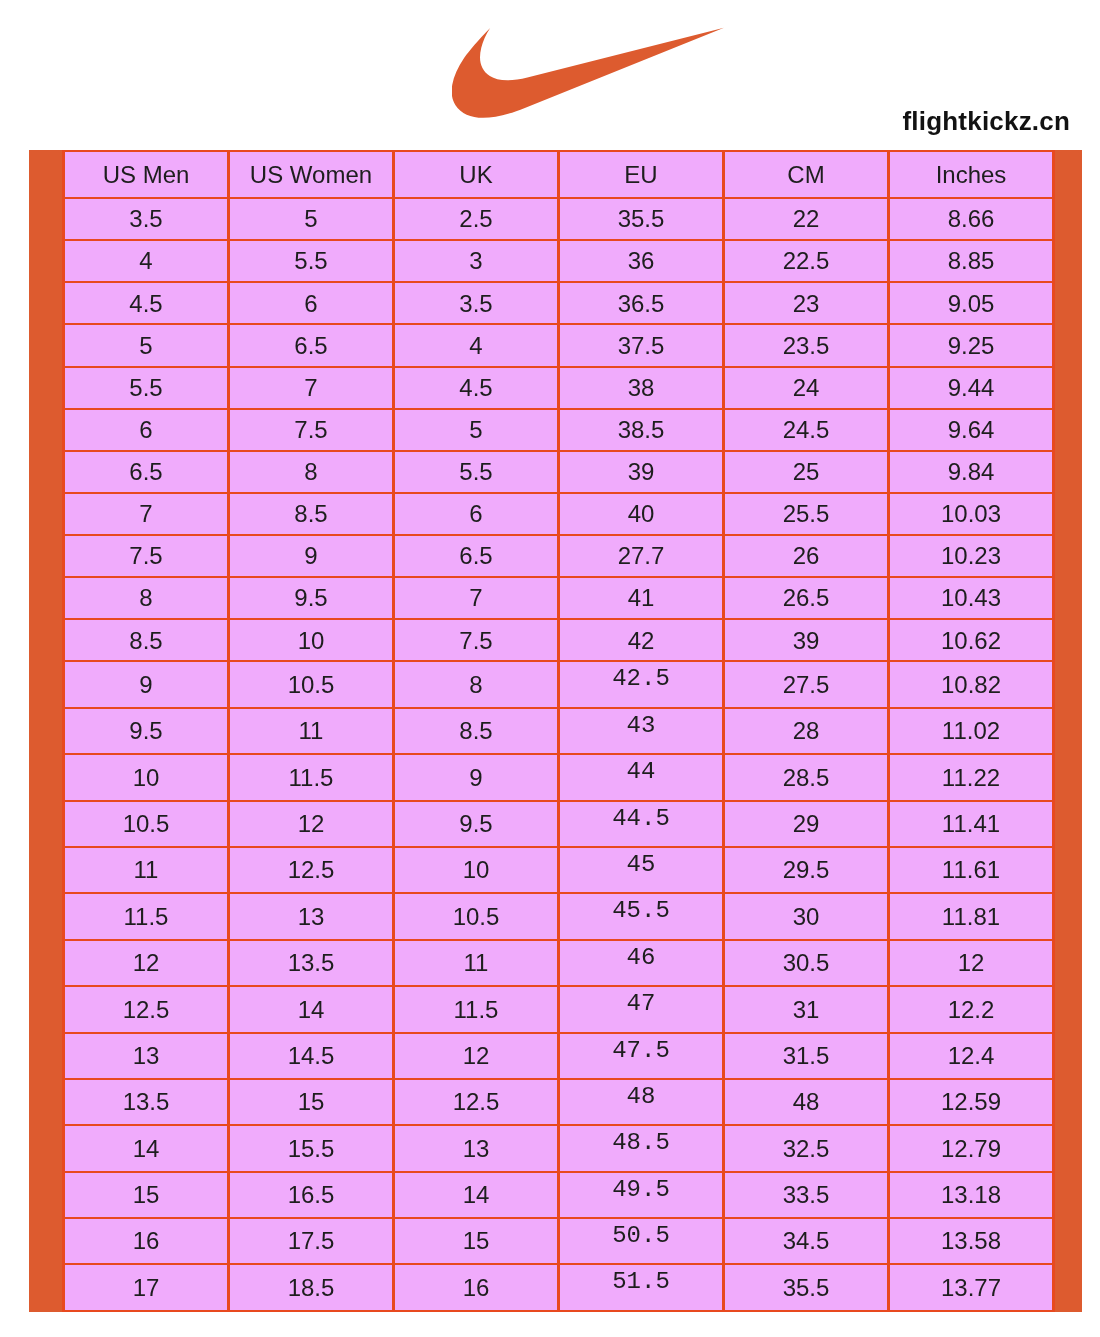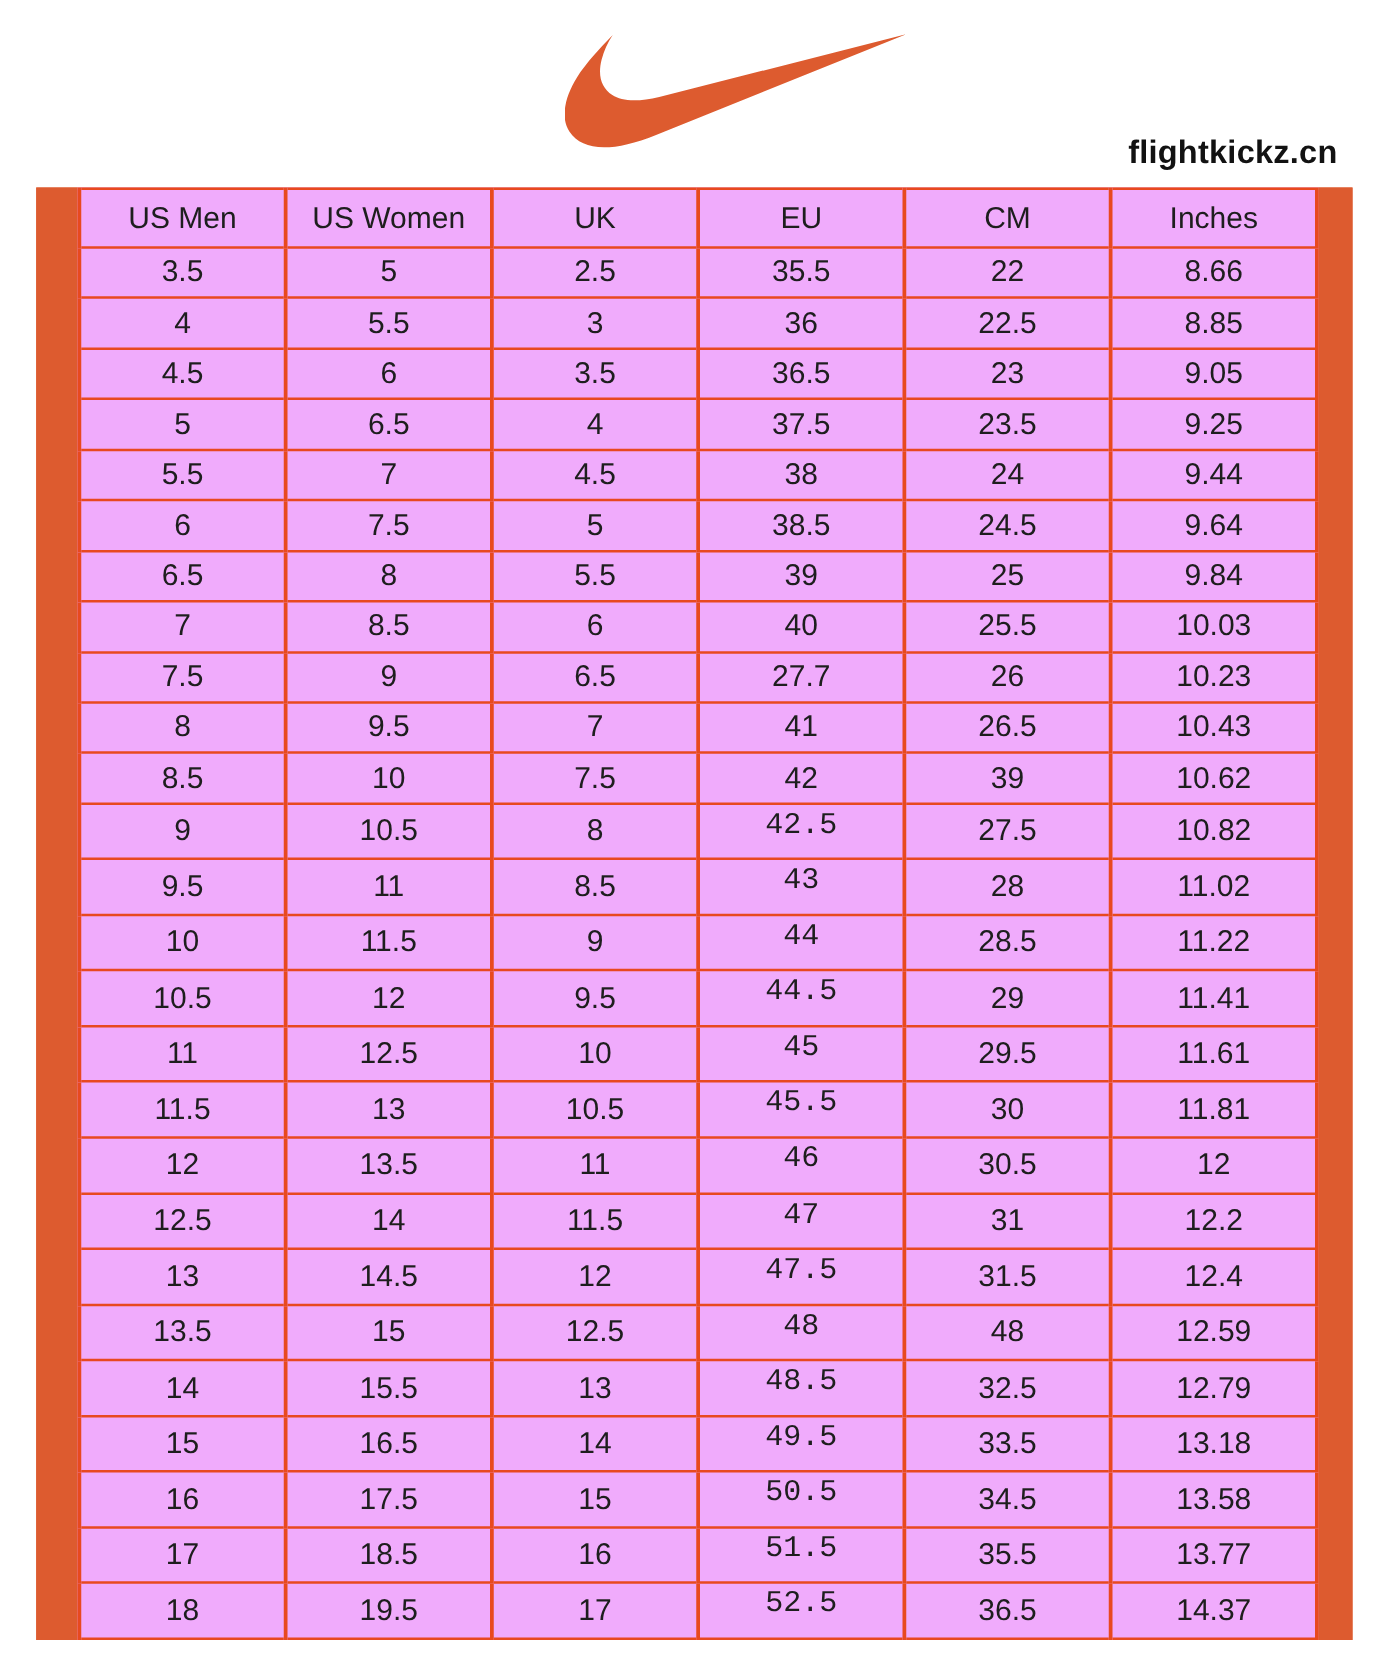--- a/index.html
+++ b/index.html
@@ -280,24 +280,16 @@
           <td>13.58</td>
         </tr>
         <tr>
           <td>17</td>
           <td>18.5</td>
           <td>16</td>
           <td>51.5</td>
           <td>35.5</td>
           <td>13.77</td>
         </tr>
-        <tr>
-          <td>18</td>
-          <td>19.5</td>
-          <td>17</td>
-          <td>52.5</td>
-          <td>36.5</td>
-          <td>14.37</td>
-        </tr>
       </tbody>
   </table>
   <div class="stripe right"></div>
 </div>
 
 </body></html>

